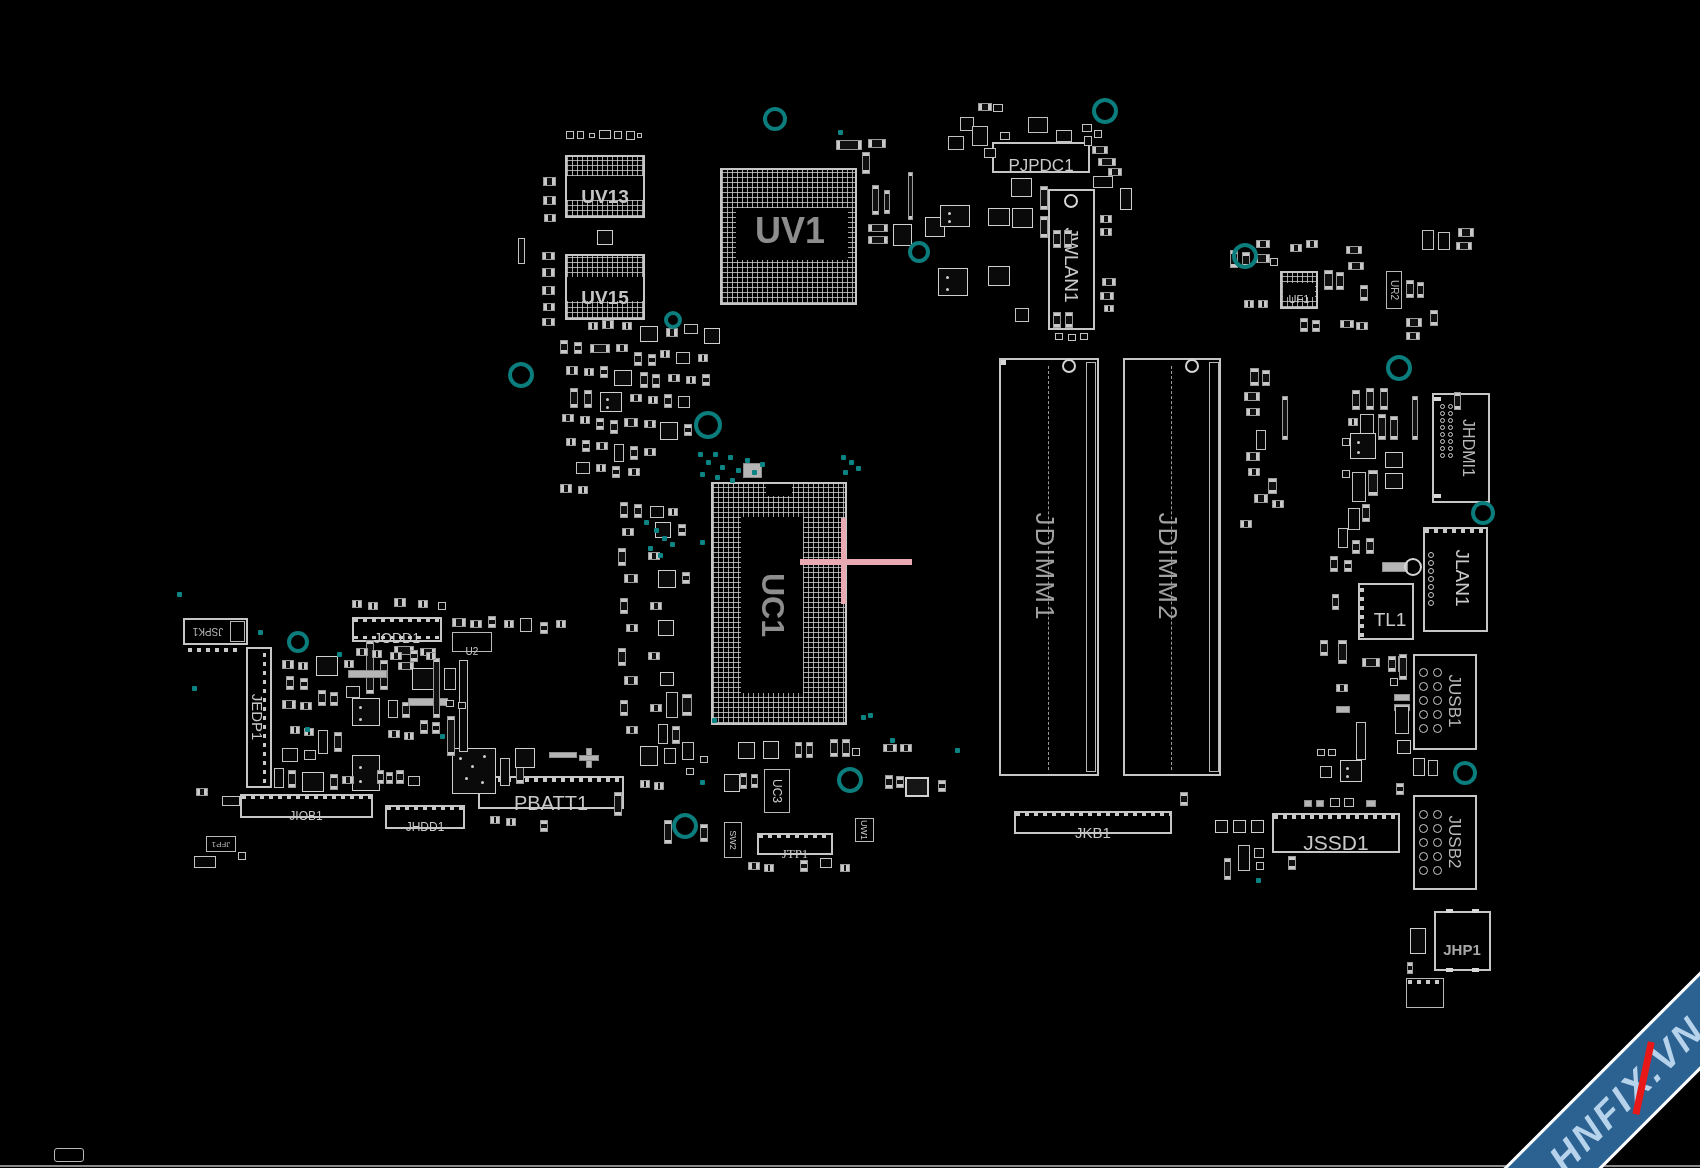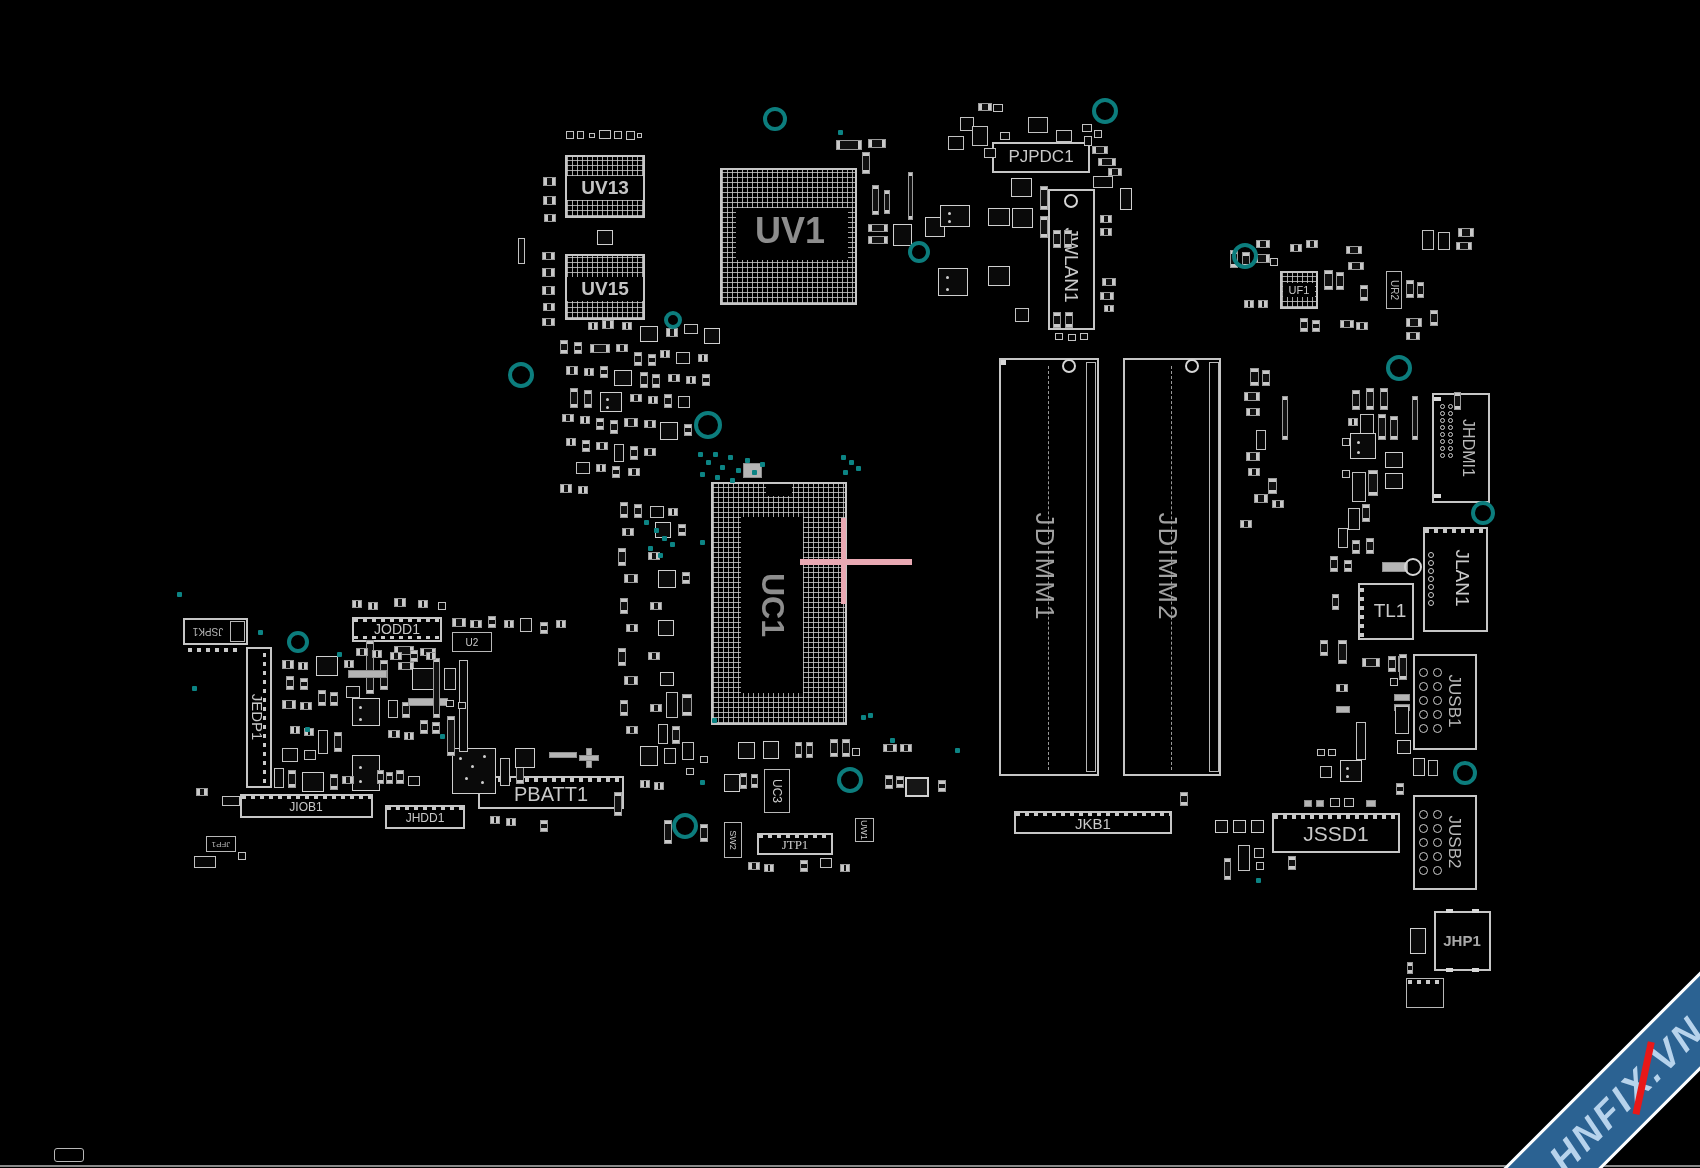--- a/index.html
+++ b/index.html
@@ -10,21 +10,21 @@
   
   .conn{position:absolute;border:2px solid #c6c6c6;background:#000;}
   .thin{position:absolute;border:1px solid #b8b8b8;background:#000;}
   
   .bga{position:absolute;border:2px solid #c6c6c6;background-color:#000;
     background-image:
       repeating-linear-gradient(0deg, rgba(205,205,205,.8) 0 1px, transparent 1px 5px),
       repeating-linear-gradient(90deg, rgba(205,205,205,.8) 0 1px, transparent 1px 5px);}
   .band{position:absolute;background:#000;}
   
-  .hl{position:absolute;transform:translate(-50%,-50%);white-space:nowrap;color:#c9c9c9;}
+  .hl{position:absolute;transform:translate(-50%,-50%);white-space:nowrap;color:#c9c9c9;margin-top:9px;}
   .vl{position:absolute;transform:translate(-50%,-50%) rotate(90deg);white-space:nowrap;color:#c9c9c9;}
   .ml{position:absolute;transform:translate(-50%,-50%) rotate(180deg);white-space:nowrap;color:#b5b5b5;}
   
   .pv{position:absolute;}
   .ph{border:1px solid #9a9a9a;background:linear-gradient(90deg,#c9c9c9 0 3px,#101010 3px calc(100% - 3px),#c9c9c9 calc(100% - 3px));}
   .pvv{border:1px solid #9a9a9a;background:linear-gradient(0deg,#c9c9c9 0 3px,#101010 3px calc(100% - 3px),#c9c9c9 calc(100% - 3px));}
   .po{border:1px solid #c2c2c2;background:#060606;}
   .ps{border:1px solid #8e8e8e;background:#b5b5b5;}
   .pq{border:1px solid #cfcfcf;background:#0a0a0a;}
   .pqd{border:2px solid #d2d2d2;background:#161616;}
@@ -54,21 +54,21 @@
   <div class="bga" style="left:565px;top:155px;width:80px;height:63px;"></div>
   <div class="band" style="left:567px;top:176px;width:76px;height:24px;"></div>
   <div class="hl" style="left:605px;top:188px;font-size:19px;font-weight:bold;color:#c4c4c4;">UV13</div>
 
   <div class="bga" style="left:565px;top:254px;width:80px;height:66px;"></div>
   <div class="band" style="left:567px;top:277px;width:76px;height:24px;"></div>
   <div class="hl" style="left:605px;top:289px;font-size:19px;font-weight:bold;color:#c4c4c4;">UV15</div>
 
   <div class="bga" style="left:720px;top:168px;width:137px;height:137px;"></div>
   <div class="band" style="left:736px;top:208px;width:112px;height:52px;"></div>
-  <div class="hl" style="left:790px;top:231px;font-size:36px;font-weight:bold;color:#8d8d8d;">UV1</div>
+  <div class="hl" style="left:790px;top:222px;font-size:36px;font-weight:bold;color:#8d8d8d;">UV1</div>
 
   <div class="bga" style="left:711px;top:482px;width:136px;height:243px;" actable="true"></div>
   <div class="band" style="left:741px;top:517px;width:62px;height:176px;"></div>
   <div class="band" style="left:766px;top:484px;width:26px;height:12px;"></div>
   <div class="vl" style="left:772px;top:605px;font-size:32px;font-weight:bold;color:#8d8d8d;">UC1</div>
 
   <div class="bga" style="left:1280px;top:271px;width:38px;height:38px;"></div>
   <div class="band" style="left:1283px;top:283px;width:32px;height:14px;"></div>
   <div class="hl" style="left:1299px;top:290px;font-size:11px;color:#c9c9c9;">UF1</div>
 

